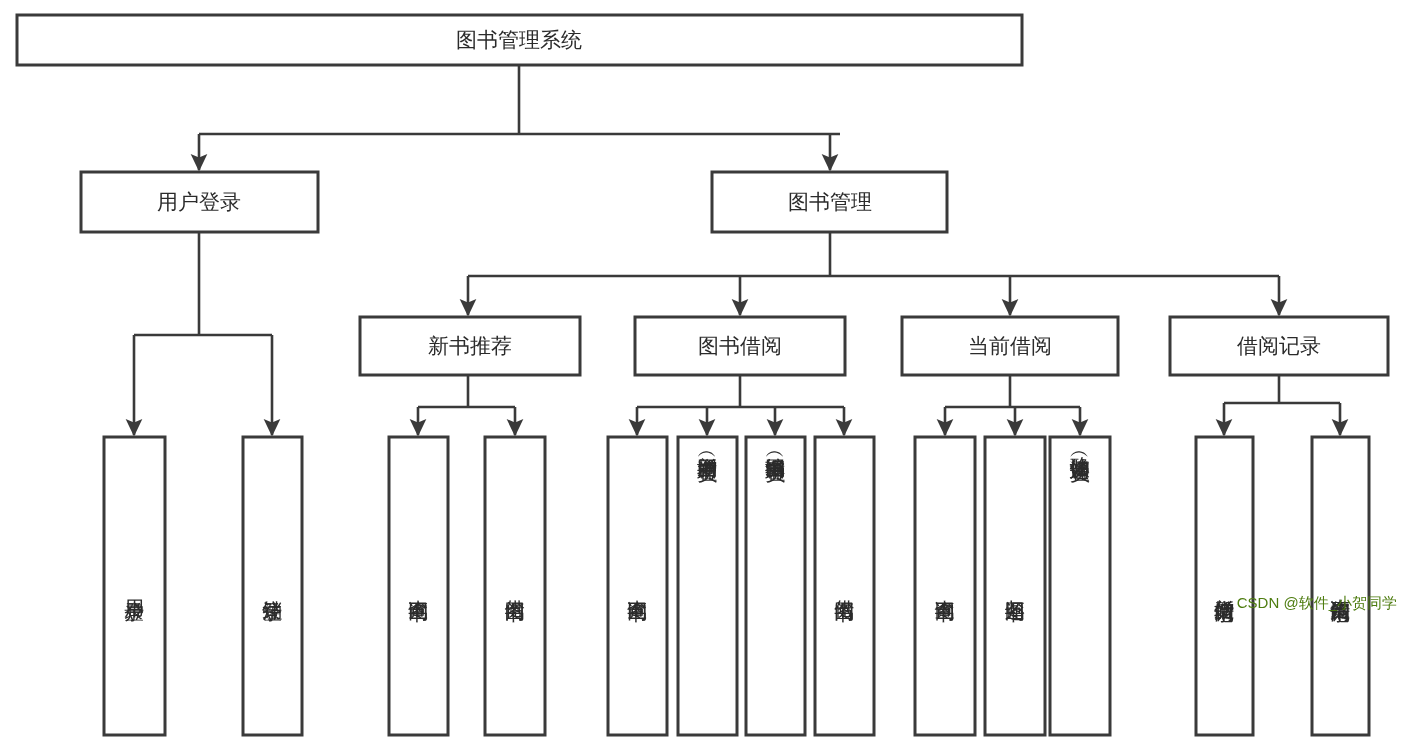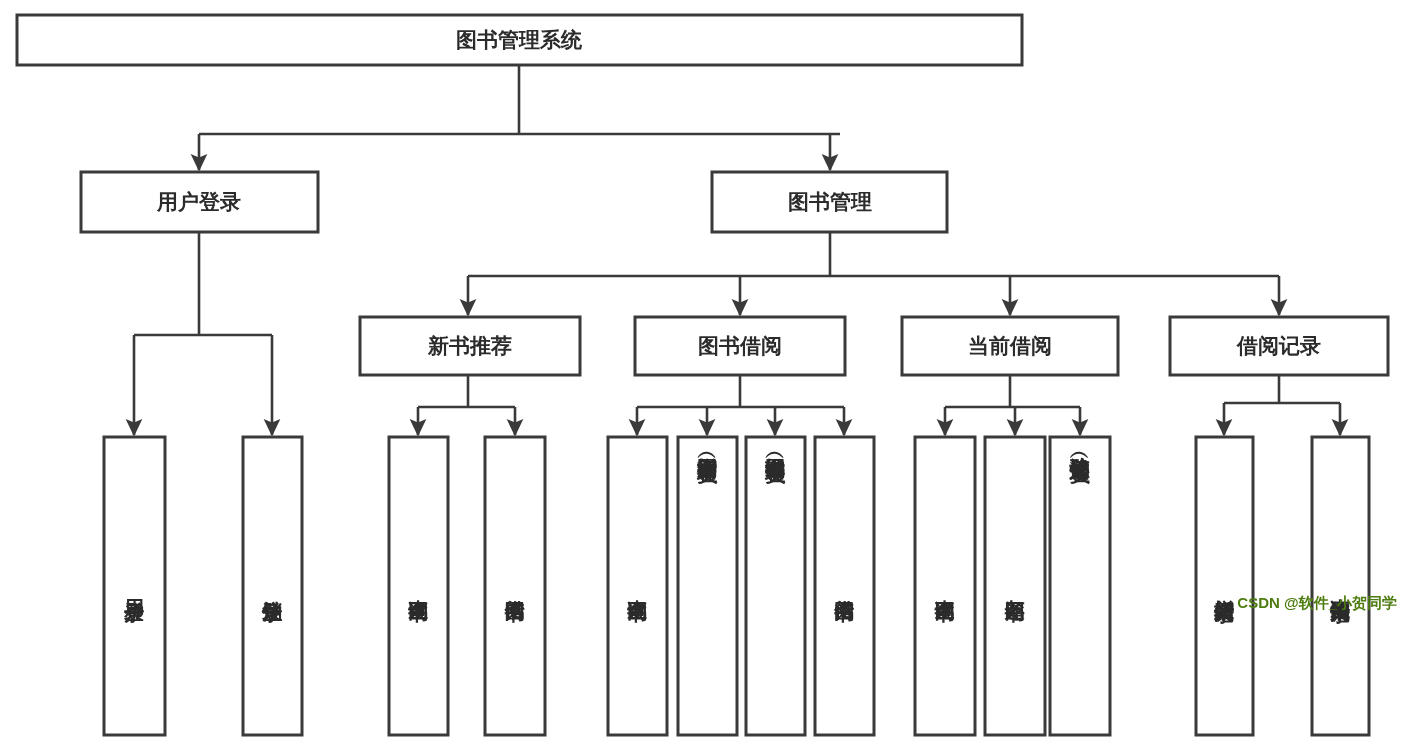--- a/index.html
+++ b/index.html
@@ -10,21 +10,20 @@
   body {
     width: 1405px;
     height: 747px;
     font-family: "Liberation Sans", "DejaVu Sans", sans-serif;
     overflow: hidden;
   }
   #diagram-root {
     position: relative;
     width: 1405px;
     height: 619px;
-    font-weight: bold;
   }
   svg#flow-svg {
     position: absolute;
     top: 0; left: 0;
     width: 1405px;
     height: 747px;
   }
   .node-box {
     fill: #ffffff;
     stroke: #3a3a3a;

